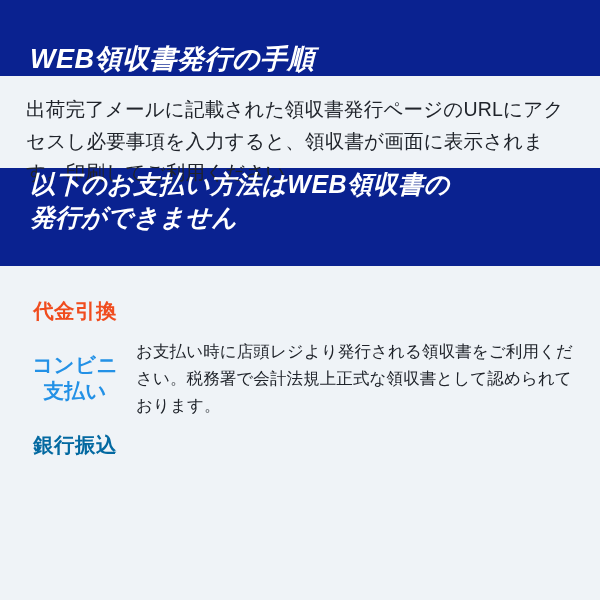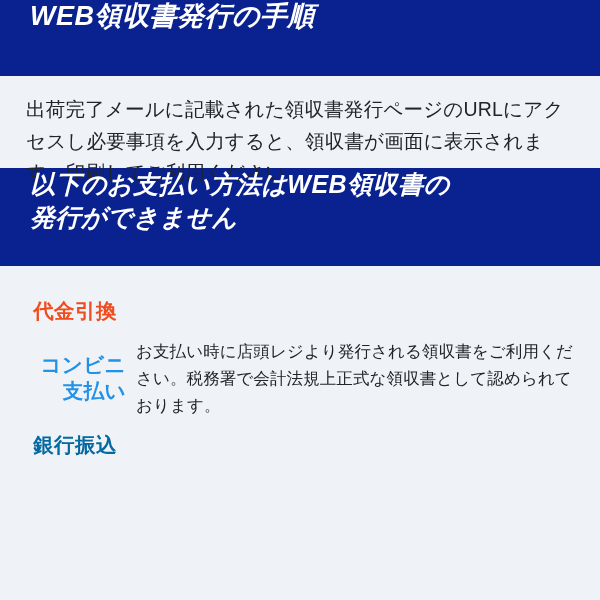--- a/index.html
+++ b/index.html
@@ -20,21 +20,21 @@
     background: #eff3f7;
     box-sizing: border-box;
   }
 
   
   .banner {
     background: #0a2290;
     width: 100%;
     box-sizing: border-box;
     display: flex;
-    align-items: flex-start;
+    align-items: flex-end;
     padding: 0 0 0 30px;
   }
   .banner-title {
     color: #ffffff;
     font-weight: bold;
     font-style: italic;
     letter-spacing: 0.5px;
     line-height: 1.22;
     white-space: pre-line;
   }
@@ -94,21 +94,21 @@
   }
   .method-desc {
     flex: 1 1 auto;
     font-size: 16.5px;
     line-height: 1.62;
     color: #20242b;
     letter-spacing: 0.1px;
   }
 
   .label-cod      { color: #f04c1e; margin-top: 11px; }
-  .label-konbini  { color: #2391e6; text-align: right; }
+  .label-konbini  { color: #2391e6; }
   .label-bank     { color: #0369a1; }
 </style>
 </head>
 <body>
 
 <div class="page">
 
   <div class="banner" id="banner-primary">
     <div class="banner-title">WEB領収書発行の手順</div>
   </div>

